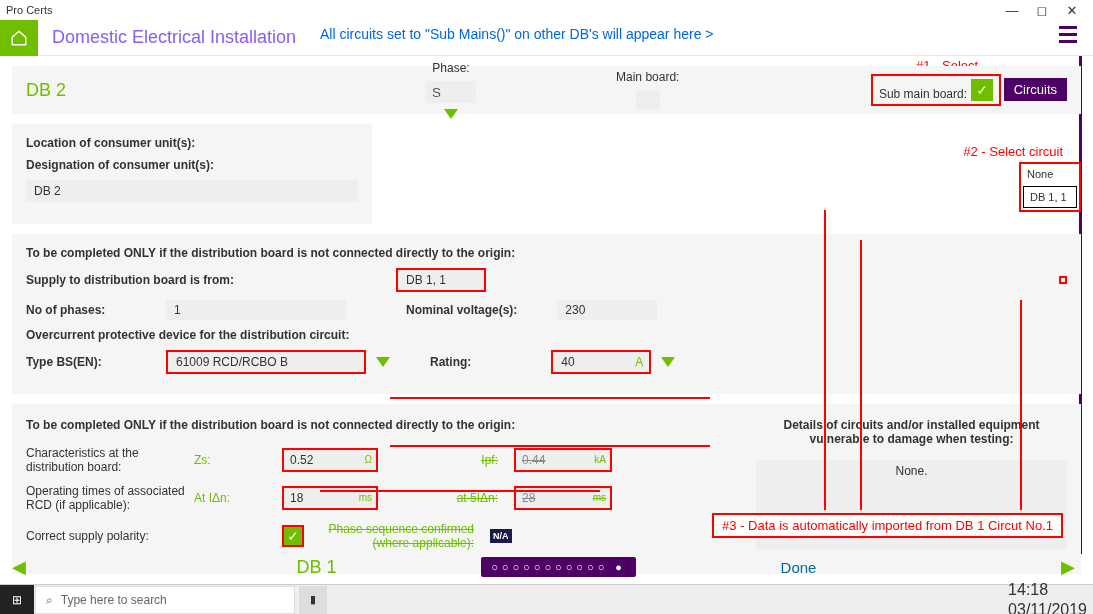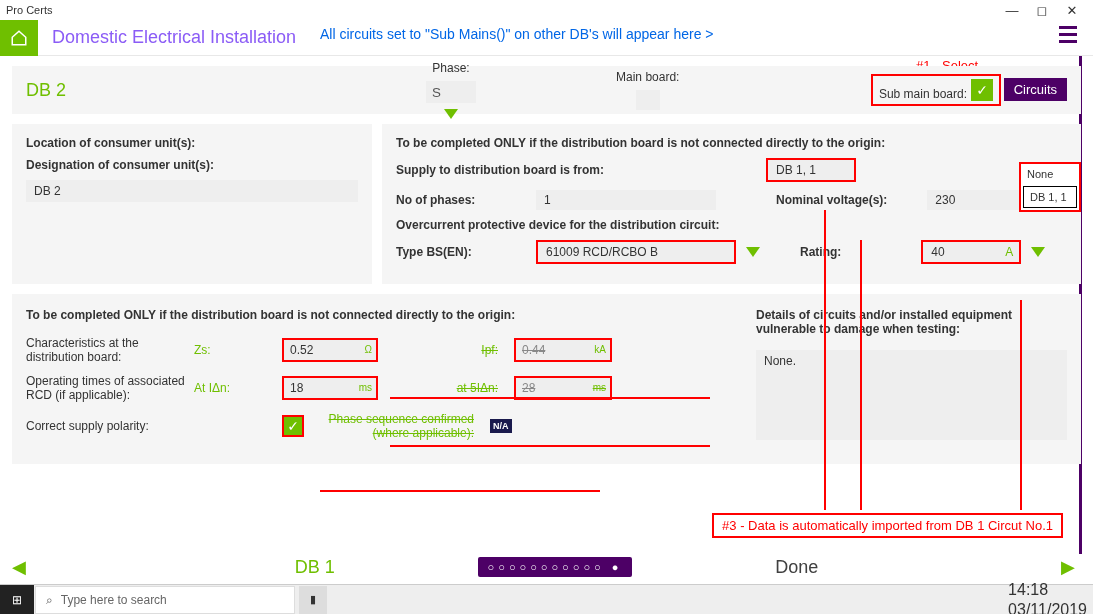--- a/index.html
+++ b/index.html
@@ -25,37 +25,37 @@
 .tb-sub { position: absolute; right: 80px; top: 8px; border: 2px solid red; padding: 3px 6px; display: flex; align-items: flex-end; gap: 4px; }
 .phase-box { width: 50px; height: 22px; background: #eee; border: none; padding: 0 6px; color: #555; }
 .dd-arrow { width: 0; height: 0; border-left: 7px solid transparent; border-right: 7px solid transparent; border-top: 10px solid #6fbf00; display: inline-block; }
 .main-box { width: 24px; height: 20px; background: #eee; }
 .checkbox-green { width: 22px; height: 22px; background: #6fbf00; color: #fff; display: flex; align-items: center; justify-content: center; font-size: 14px; }
 .circuits-btn { position: absolute; right: 14px; top: 12px; background: #4d0066; color: #fff; padding: 4px 10px; font-size: 13px; }
 
 .anno1 { position: absolute; right: 100px; top: 58px; color: red; font-size: 13px; text-align: center; line-height: 1.2; }
 .anno2 { position: absolute; right: 30px; top: 144px; color: red; font-size: 13px; }
 
-.content { display: flex; gap: 10px; margin: 10px 12px 0 12px; }
+.content { display: flex; gap: 10px; margin: 10px 12px 0 12px; flex-direction: column; }
 .panel { background: #f5f5f5; padding: 12px 14px; }
 .left-panel { width: 360px; }
 .right-panel { flex: 1; position: relative; }
 
 .lbl-bold { font-weight: bold; font-size: 12px; margin-bottom: 8px; }
 .field-val { background: #eee; padding: 4px 8px; margin-bottom: 10px; font-size: 12px; }
 
 .rrow { display: flex; align-items: center; margin-bottom: 8px; gap: 10px; font-size: 12px; }
 .rrow .rl { flex: 0 0 210px; font-weight: bold; }
 .rrow .rv { background: #eee; padding: 3px 8px; min-width: 80px; }
 .rrow .rl2 { font-weight: bold; }
 .redbox { border: 2px solid red !important; }
 
 .panel2 { background: #f5f5f5; margin: 10px 12px 0 12px; padding: 14px; display: flex; gap: 20px; font-size: 12px; position: relative; }
 .p2-left { flex: 0 0 710px; }
-.p2-right { flex: 1; }
+.p2-right { flex: 1; text-align: center; }
 .p2-title { font-weight: bold; margin-bottom: 14px; }
 .p2-row { display: flex; align-items: center; margin-bottom: 10px; gap: 8px; }
 .p2-row .c1 { flex: 0 0 160px; }
 .p2-row .c2 { flex: 0 0 80px; color: #6fbf00; text-align: left; }
 .p2-row .c3 { width: 96px; background: #eee; padding: 3px 6px; position: relative; }
 .p2-row .unit { color: #6fbf00; font-size: 10px; position: absolute; right: 4px; top: 4px; }
 .p2-row .c4 { flex: 0 0 120px; color: #6fbf00; text-align: right; padding-right: 8px; }
 .p2-row .c5 { width: 98px; background: #eee; padding: 3px 6px; position: relative; }
 .strike { text-decoration: line-through; color: #888; }
 .na-badge { background: #1a1a4d; color: #fff; font-size: 9px; padding: 2px 3px; font-weight: bold; }
@@ -63,21 +63,21 @@
 .circuit-popup { position: absolute; right: 12px; top: 162px; border: 2px solid red; background: #fff; width: 62px; font-size: 11px; }
 .circuit-popup div { padding: 4px 6px; }
 .circuit-popup .sel { border: 1px solid #000; margin: 2px; }
 
 .anno3 { position: absolute; right: 30px; bottom: 76px; border: 2px solid red; color: red; background: #fff; padding: 3px 8px; font-size: 13px; }
 
 .footer { position: absolute; bottom: 30px; left: 12px; right: 12px; height: 34px; display: flex; align-items: center; justify-content: space-between; }
 .nav-arrow { color: #6fbf00; font-size: 18px; width: 20px; }
 .footer-db { color: #6fbf00; font-size: 18px; margin-left: 120px; }
 .pager { background: #4d0066; color: #fff; padding: 4px 10px; letter-spacing: 4px; font-size: 11px; border-radius: 2px; }
-.done { color: #404040; font-size: 18px; margin-right: 100px; }
+.done { color: #0369a1; font-size: 15px; margin-right: 100px; }
 
 .taskbar { position: absolute; bottom: 0; left: 0; right: 0; height: 30px; background: #eee; display: flex; align-items: center; border-top: 1px solid #ccc; }
 .start { width: 34px; height: 30px; background: #222; color: #fff; display: flex; align-items: center; justify-content: center; }
 .search-tb { flex: 0 0 260px; display: flex; align-items: center; gap: 8px; padding: 0 10px; color: #666; background: #fff; height: 28px; border: 1px solid #ddd; margin-left: 1px; }
 .tb-icon { width: 28px; height: 28px; background: #ddd; margin-left: 4px; display:flex; align-items:center; justify-content:center; font-size:11px; }
 .tb-right { margin-left: auto; padding-right: 6px; font-size: 16px; line-height: 1.2; }
 
 .redline { position: absolute; border-top: 2px solid red; z-index: 5; pointer-events:none; }
 .redlinev { position: absolute; border-left: 2px solid red; z-index: 5; pointer-events:none; }
 .vline-right { position:absolute; right:11px; top:56px; bottom:60px; width:3px; background:#4d0066; }

